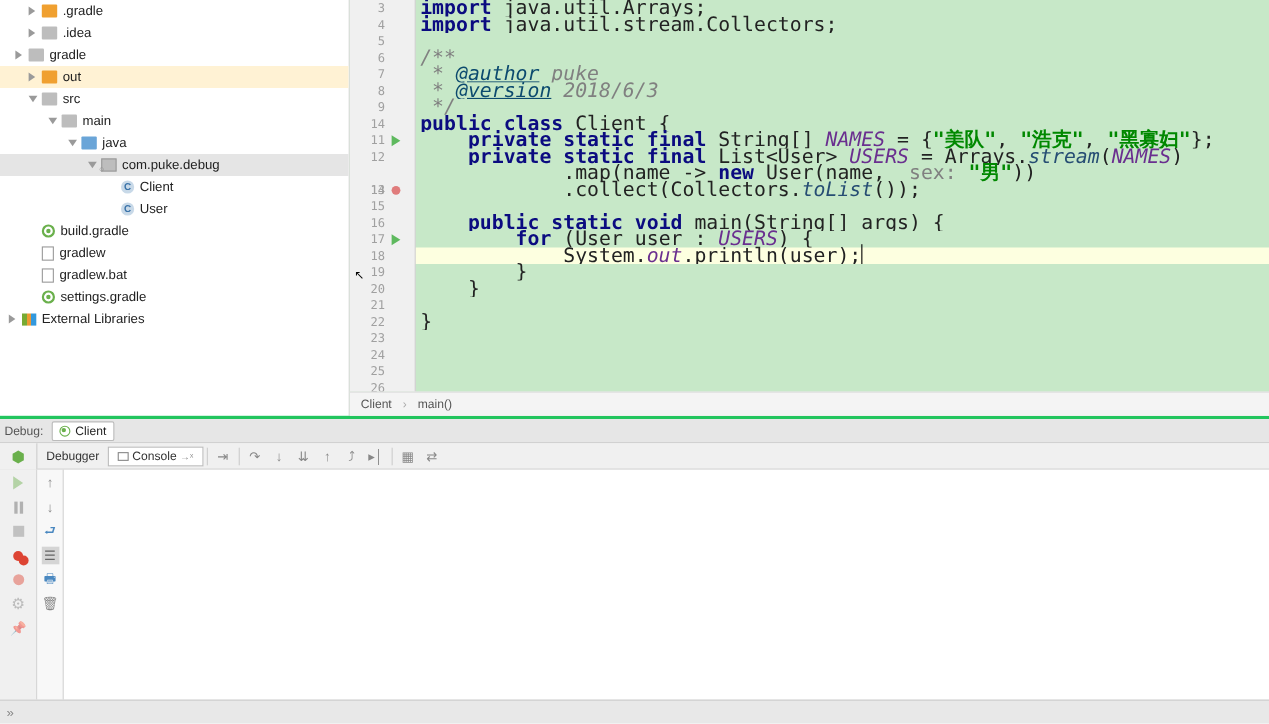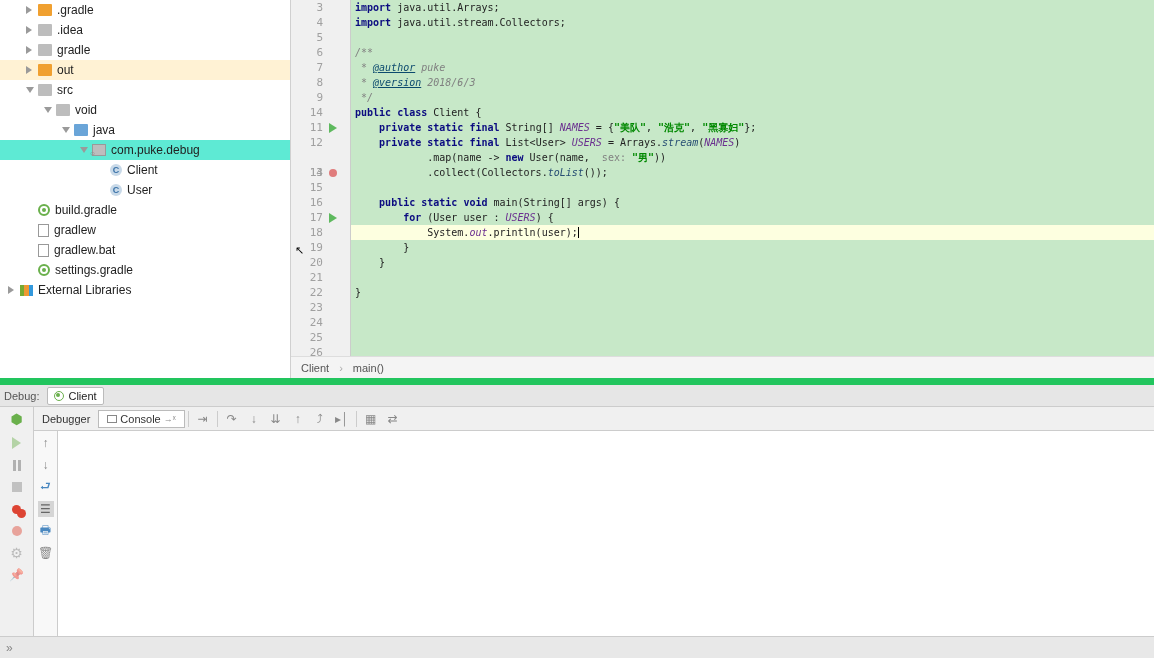--- a/index.html
+++ b/index.html
@@ -1,57 +1,57 @@
 <!DOCTYPE html>
 <html><head>
 <meta charset="utf-8">
 <style>
 * { margin:0; padding:0; box-sizing:border-box; }
 body { font-family:-apple-system,"Helvetica Neue",Arial,sans-serif; font-size:12px; color:#222; background:#fff; width:1154px; height:658px; overflow:hidden; display:flex; flex-direction:column; }
 .top-area { display:flex; height:378px; }
-.project-tree { width:291px; border-right:1px solid #d0d0d0; background:#fff; overflow:hidden; }
+.project-tree { width:318px; border-right:1px solid #d0d0d0; background:#fff; overflow:hidden; }
 .tree-row { display:flex; align-items:center; height:20px; padding-left:4px; cursor:pointer; }
-.tree-row.sel { background:#5eead4; }
+.tree-row.sel { background:#e5e5e5; }
 .tree-row.out { background:#fff2d4; }
 .tree-arrow { width:8px; height:8px; margin-right:4px; display:inline-block; }
 .tree-arrow.right { border-left:6px solid #9a9a9a; border-top:4px solid transparent; border-bottom:4px solid transparent; }
 .tree-arrow.down { border-top:6px solid #9a9a9a; border-left:4px solid transparent; border-right:4px solid transparent; margin-top:2px; }
 .tree-spacer { width:12px; display:inline-block; }
 .folder-ic { width:14px; height:12px; border-radius:1px; margin-right:5px; display:inline-block; }
 .folder-gray { background:#bdbdbd; }
 .folder-orange { background:#f0a030; }
 .folder-blue { background:#6aa5d8; }
 .pkg-ic { width:14px; height:12px; background:#bdbdbd; border:1px solid #999; margin-right:5px; position:relative; display:inline-block; }
 .pkg-ic::before { content:"○"; position:absolute; left:-3px; bottom:-3px; font-size:8px; color:#888; }
 .class-ic { width:12px; height:12px; border-radius:50%; background:#c8d9e8; color:#3a72a8; font-size:9px; line-height:12px; text-align:center; font-weight:bold; margin-right:5px; display:inline-block; }
 .file-ic { width:11px; height:13px; border:1px solid #999; margin-right:5px; display:inline-block; background:#fff; }
 .gradle-ic { width:12px; height:12px; border-radius:50%; border:2px solid #6ab04c; margin-right:5px; display:inline-block; position:relative; }
 .gradle-ic::after { content:""; position:absolute; width:4px; height:4px; background:#6ab04c; border-radius:50%; top:2px; left:2px; }
 .lib-ic { width:13px; height:11px; background:linear-gradient(90deg,#7a3 33%,#e93 33% 66%,#39d 66%); margin-right:5px; display:inline-block; }
 .scratch-ic { width:11px; height:13px; border:1px solid #999; background:#fff; margin-right:5px; display:inline-block; position:relative; }
 .scratch-ic::before { content:""; position:absolute; width:5px; height:5px; background:#ffcc44; border-radius:50%; right:-2px; bottom:-2px; }
 .editor-area { flex:1; display:flex; flex-direction:column; background:#c7e8c8; position:relative; }
 .gutter-col { position:absolute; left:0; top:0; width:60px; height:356px; background:#f0f0f0; border-right:1px solid #ccc; }
-.code-col { position:absolute; left:60px; right:0; top:0; bottom:22px; font-family:Menlo,Consolas,monospace; font-size:10px; line-height:15px; }
+.code-col { position:absolute; left:60px; right:0; top:0; bottom:22px; font-family:Menlo,Consolas,monospace; font-size:18px; line-height:15px; }
 .code-line { height:15px; padding-left:4px; white-space:pre; background:#c7e8c8; position:relative; }
 .code-line.highlight { background:#fdffe0; }
 .ln { position:absolute; width:28px; text-align:right; color:#a0a0a0; font-family:Menlo,monospace; font-size:11px; height:15px; line-height:15px; }
 .gicon { position:absolute; width:10px; height:10px; }
 .play-ic { border-left:8px solid #5eb95e; border-top:5px solid transparent; border-bottom:5px solid transparent; }
 .err-ic { width:8px; height:8px; border-radius:50%; background:#d94a4a; opacity:.7; }
 .kw { color:#0b0b80; font-weight:bold; }
 .ann { color:#0c4a6e; font-style:italic; text-decoration:underline; }
 .comm { color:#808080; font-style:italic; }
 .cls { color:#264d73; font-style:italic; }
 .str { color:#008800; font-weight:bold; }
 .ref { color:#6a2f8f; font-style:italic; }
 .param { color:#808080; }
 .curs { border-right:1.5px solid #000; }
 .breadcrumb { position:absolute; bottom:0; left:0; right:0; height:22px; background:#f4f4f4; border-top:1px solid #ddd; display:flex; align-items:center; padding-left:10px; gap:10px; font-size:11px; color:#555; }
-.debug-panel { flex:1; display:flex; flex-direction:column; border-top:7px solid #22c55e; }
+.debug-panel { flex:1; display:flex; flex-direction:column; border-top:3px solid #22c55e; }
 .debug-header { height:22px; background:#e6e6e6; border-bottom:1px solid #ccc; display:flex; align-items:center; padding-left:4px; gap:8px; }
 .db-tab { display:flex; align-items:center; gap:4px; padding:2px 6px; border:1px solid #bbb; background:#f5f5f5; border-radius:2px; font-size:11px; }
 .db-tab.active { background:#fff; }
 .debug-toolbar { height:24px; background:#f0f0f0; border-bottom:1px solid #ccc; display:flex; align-items:center; }
 .debug-body { flex:1; display:flex; }
 .dv-left { width:34px; background:#f0f0f0; border-right:1px solid #ccc; display:flex; flex-direction:column; align-items:center; padding-top:4px; gap:6px; }
 .dv-left2 { width:24px; background:#f8f8f8; border-right:1px solid #ccc; display:flex; flex-direction:column; align-items:center; padding-top:4px; gap:6px; }
 .dv-btn { width:16px; height:16px; display:flex; align-items:center; justify-content:center; cursor:pointer; }
 .tb-btn { width:22px; height:22px; display:flex; align-items:center; justify-content:center; cursor:pointer; color:#888; }
 .tb-sep { width:1px; height:16px; background:#ccc; margin:0 3px; }
@@ -68,39 +68,39 @@
         <div class="tree-row" style="padding-left: 26px;">
           <span class="tree-arrow right"></span>
           <span class="folder-ic folder-orange"></span>
           <span>.gradle</span>
         </div>
         <div class="tree-row" style="padding-left: 26px;">
           <span class="tree-arrow right"></span>
           <span class="folder-ic folder-gray"></span>
           <span>.idea</span>
         </div>
-        <div class="tree-row" style="padding-left: 26px;">
+        <div class="tree-row" style="padding-left: 14px;">
           <span class="tree-arrow right"></span>
           <span class="folder-ic folder-gray"></span>
           <span>gradle</span>
         </div>
         <div class="tree-row out" style="padding-left: 26px;">
           <span class="tree-arrow right"></span>
           <span class="folder-ic folder-orange"></span>
           <span>out</span>
         </div>
         <div class="tree-row" style="padding-left: 26px;">
           <span class="tree-arrow down"></span>
           <span class="folder-ic folder-gray"></span>
           <span>src</span>
         </div>
         <div class="tree-row" style="padding-left: 44px;">
           <span class="tree-arrow down"></span>
           <span class="folder-ic folder-gray"></span>
-          <span>void</span>
+          <span>main</span>
         </div>
         <div class="tree-row" style="padding-left: 62px;">
           <span class="tree-arrow down"></span>
           <span class="folder-ic folder-blue"></span>
           <span>java</span>
         </div>
         <div class="tree-row sel" style="padding-left: 80px;">
           <span class="tree-arrow down"></span>
           <span class="pkg-ic"></span>
           <span>com.puke.debug</span>

